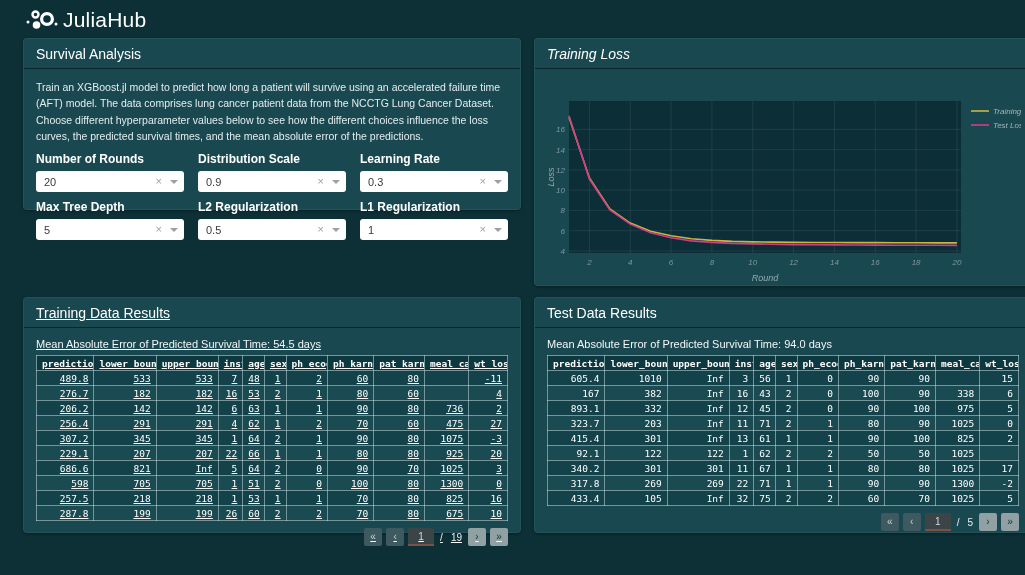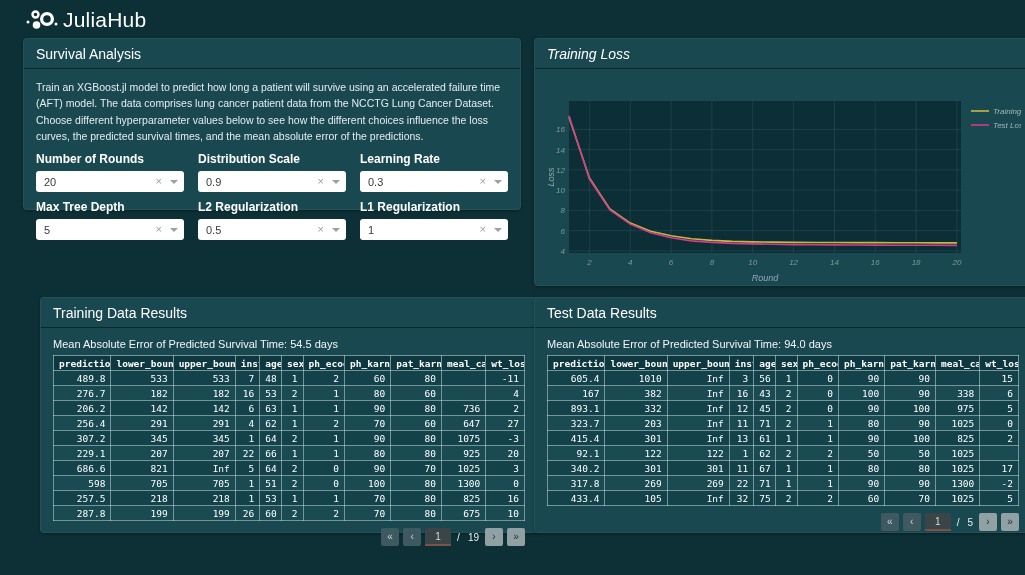--- a/index.html
+++ b/index.html
@@ -28,21 +28,21 @@
   .panel-header {
     padding:6px 12px 5px 12px;
     border-bottom:1px solid rgba(8,35,40,0.9);
     flex:0 0 auto;
   }
   .panel-title { font-size:14px; font-weight:400; color:#fff; }
   .panel-body { padding:10px 12px; flex:1 1 auto; }
 
   #panel-survival { left:8px;  top:38px;  width:498px; height:172px; }
   #panel-loss     { left:519px; top:38px; width:498px; height:248px;font-style:italic; }
-  #panel-train    { left:25px;  top:297px; width:498px; height:236px; }
+  #panel-train    { left:8px;  top:297px; width:498px; height:236px;text-decoration:underline; }
   #panel-test     { left:519px; top:297px; width:498px; height:236px; }
 
   .description { font-size:10.5px; line-height:1.55; color:#e4edee; margin-bottom:8px; }
 
   .fields-grid { display:grid; grid-template-columns:1fr 1fr 1fr; column-gap:14px; row-gap:8px; }
   .field-label { font-size:12px; font-weight:700; color:#fff; margin-bottom:5px; display:block; }
   .select-box {
     background:#fff; border-radius:3px; height:21px;
     display:flex; align-items:center; padding:0 6px 0 8px;
     cursor:pointer;
@@ -293,21 +293,21 @@
             <tr>
               <td>256.4</td>
               <td>291</td>
               <td>291</td>
               <td>4</td>
               <td>62</td>
               <td>1</td>
               <td>2</td>
               <td>70</td>
               <td>60</td>
-              <td>647</td>
+              <td>475</td>
               <td>27</td>
             </tr>
             <tr>
               <td>307.2</td>
               <td>345</td>
               <td>345</td>
               <td>1</td>
               <td>64</td>
               <td>2</td>
               <td>1</td>

